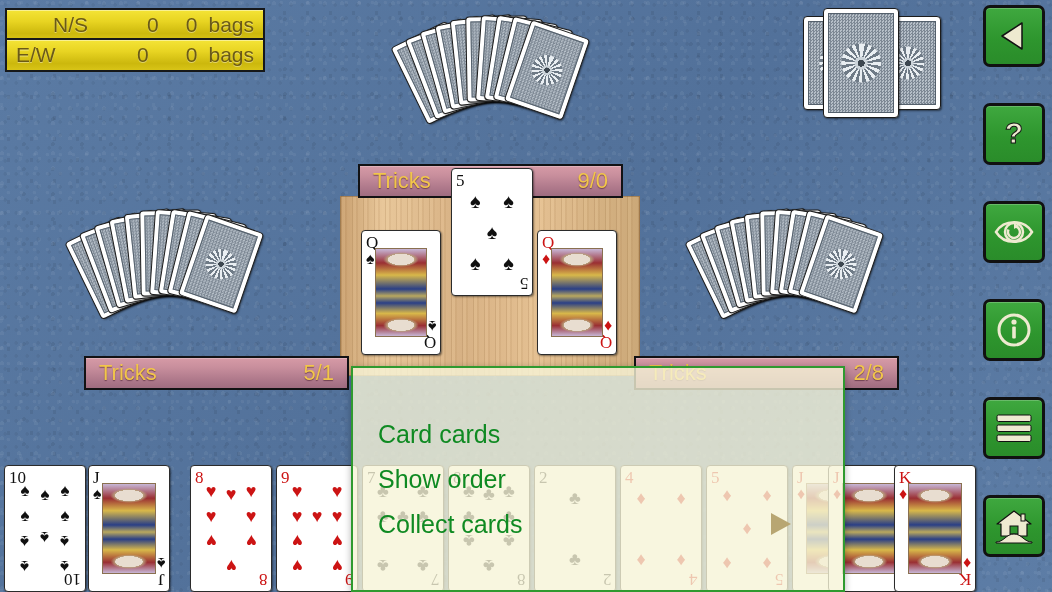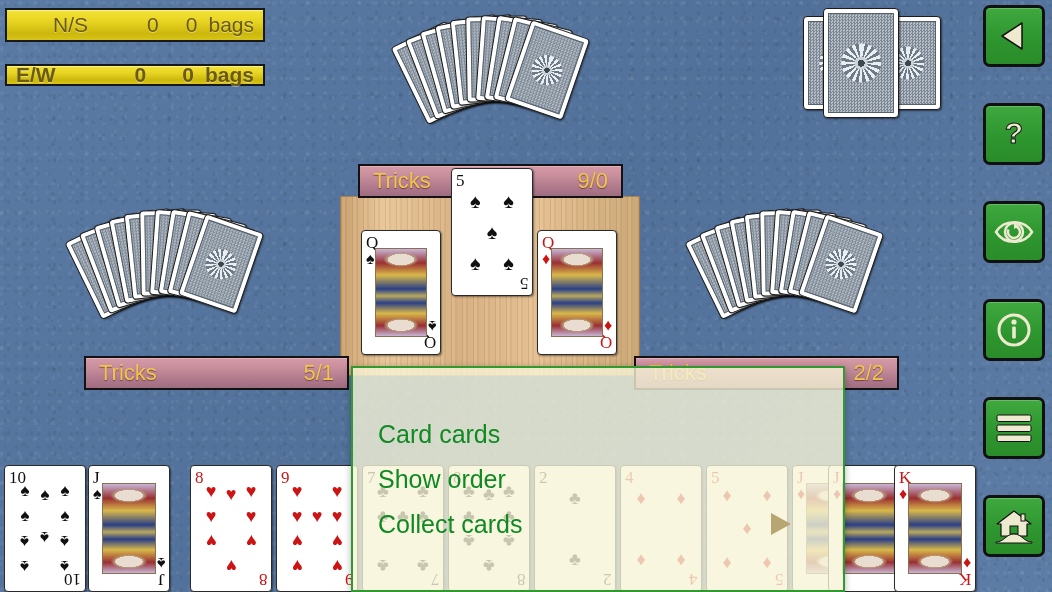--- a/index.html
+++ b/index.html
@@ -206,21 +206,21 @@
 <div id="app">
 
   <div class="wood-table" style="left:340px; top:196px; width:300px; height:180px;"></div>
 
   <div class="score-plate" style="left:5px; top:8px; width:260px; height:34px;padding-left:46px;">
     <span class="sp-side">N/S</span>
     <span class="sp-score">0</span>
     <span class="sp-bagsn">0</span>
     <span class="sp-bagsl">bags</span>
   </div>
-  <div class="score-plate" style="left:5px; top:64px; width:260px; height:22px;font-weight:bold;">
+  <div class="score-plate" style="left:5px; top:38px; width:260px; height:34px;">
     <span class="sp-side">E/W</span>
     <span class="sp-score">0</span>
     <span class="sp-bagsn">0</span>
     <span class="sp-bagsl">bags</span>
   </div>
 
   <div>
     <div class="card-back" style="left:406px; top:30px; width:62px; height:86px; transform:rotate(-26deg);">
         <div class="cb-inner"></div>
       </div>
@@ -330,21 +330,21 @@
         <div class="cb-inner"></div>
       </div>
   </div>
 
   <div class="tricks-bar" style="left:358px; top:164px; width:265px; height:34px;">
     <span>Tricks</span>
     <span>9/0</span>
   </div>
   <div class="tricks-bar" style="left:634px; top:356px; width:265px; height:34px;">
     <span>Tricks</span>
-    <span>2/2</span>
+    <span>2/8</span>
   </div>
   <div class="tricks-bar" style="left:84px; top:356px; width:265px; height:34px;">
     <span>Tricks</span>
     <span>5/1</span>
   </div>
 
   <div class="card" style="left:361px; top:230px; width:80px; height:125px;">
     <span class="idx tl blk">Q</span>
     <span class="pip-corner tl blk">♠</span>
     <span class="idx br blk">Q</span>

